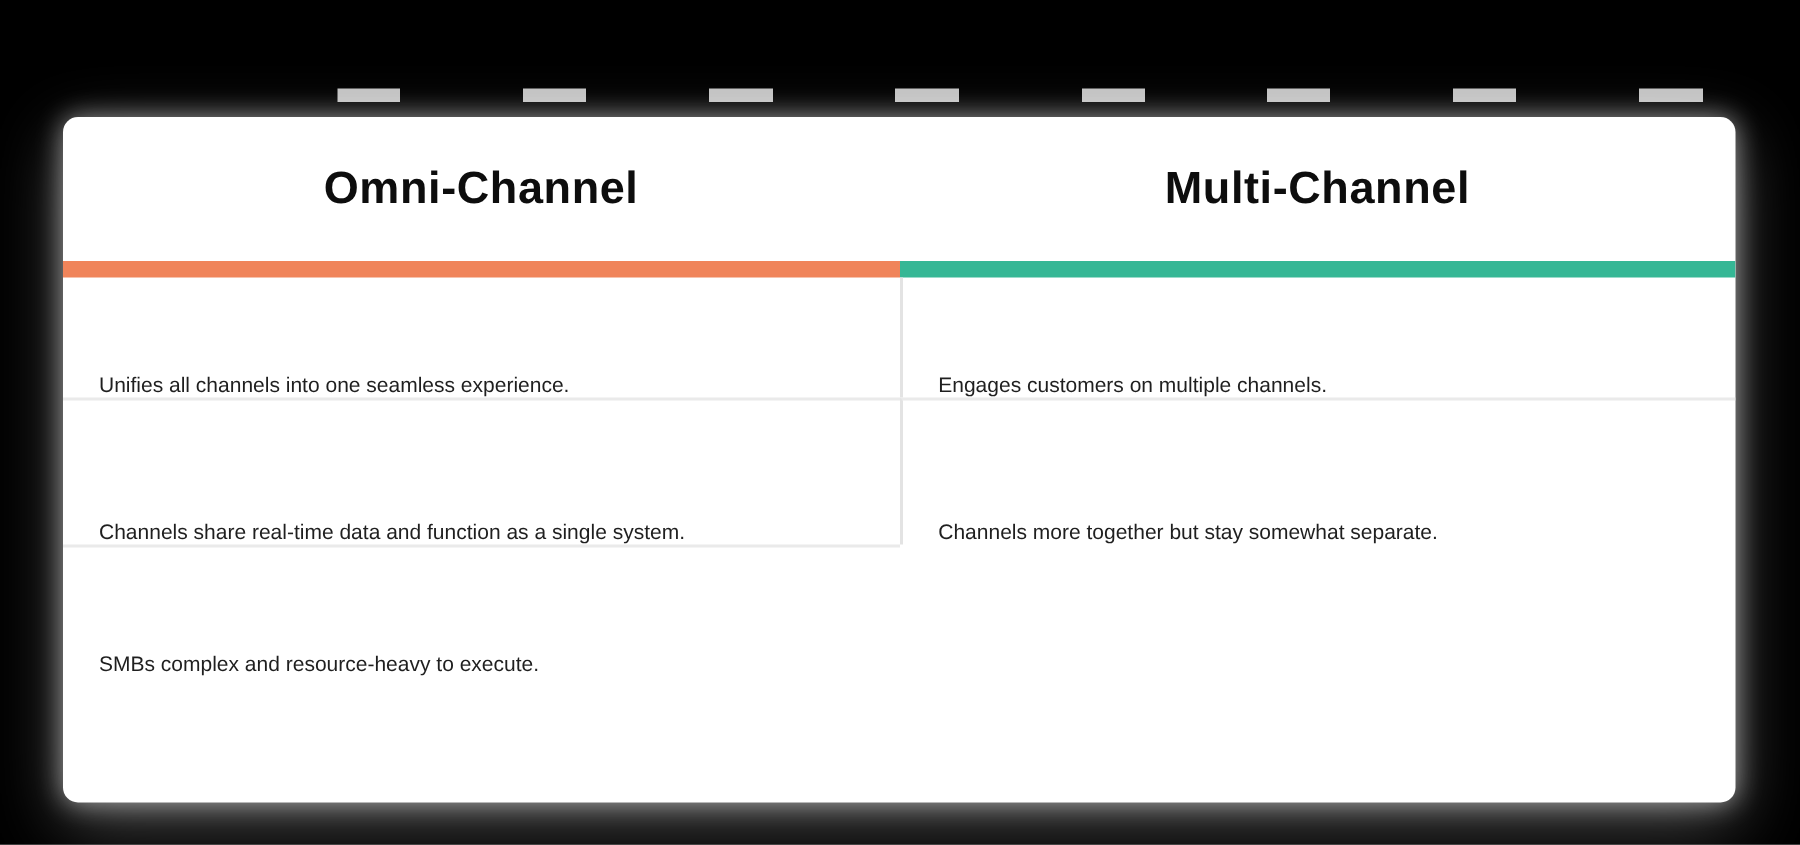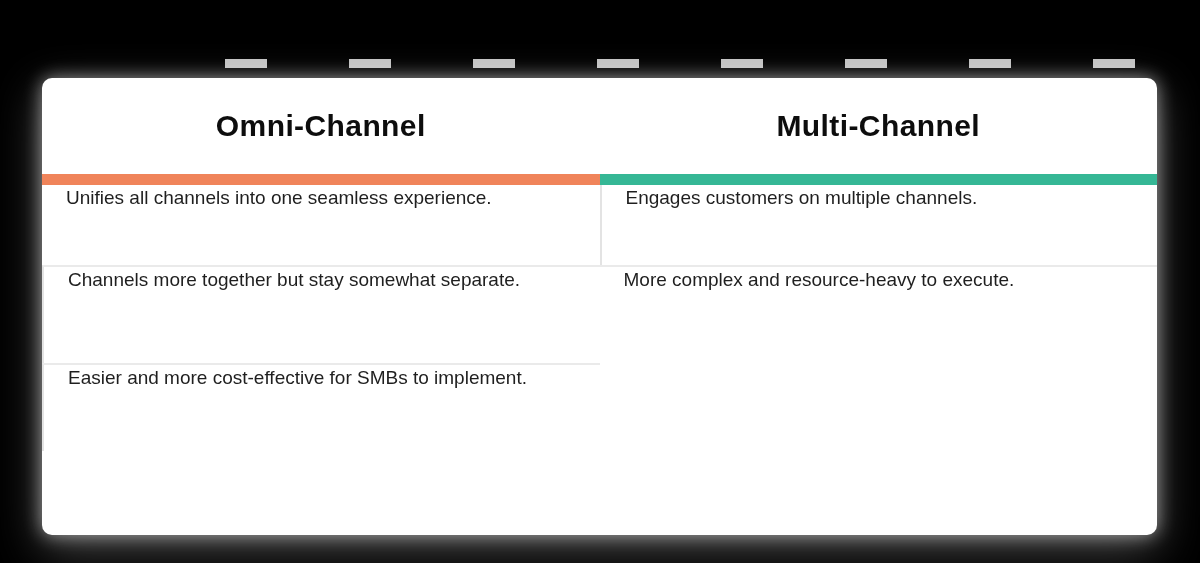--- a/index.html
+++ b/index.html
@@ -39,23 +39,23 @@
     display: flex; align-items: center; justify-content: center;
     font-size: 30px;
     font-weight: 700;
     letter-spacing: 0.4px;
     color: #0d0d0d;
   }
 
   .accent-bar { width: 100%; height: 100%; }
 
   .body-cell {
-    display: flex; align-items: flex-start;
+    display: flex; align-items: flex-end;
     padding: 0 30px 0 24px;
-    font-size: 19px;
+    font-size: 14px;
     line-height: 1.32;
     color: #1f1f1f;
   }
   .body-cell p { max-width: 495px; }
   .col-right { border-left: 2px solid #e3e3e3; }
   .row-divider { border-top: 2px solid #eaeaea; }
 </style>
 </head>
 <body>
 
@@ -75,26 +75,26 @@
     <div class="accent-bar" style="background: rgb(240, 132, 90);"></div>
     <div class="accent-bar" style="background: rgb(53, 183, 149);"></div>
 
     <div class="body-cell col-left">
       <p>Unifies all channels into one seamless experience.</p>
     </div>
     <div class="body-cell col-right">
       <p>Engages customers on multiple channels.</p>
     </div>
 
+    <div class="body-cell col-left row-divider">
+      <p style="max-width:468px">Channels share real-time data and function as a single system.</p>
+    </div>
     <div class="body-cell col-right row-divider">
       <p>Channels more together but stay somewhat separate.</p>
     </div>
 
     <div class="body-cell col-left row-divider">
-      <p>More complex and resource-heavy to execute.</p>
-    </div>
-    <div class="body-cell col-right row-divider">
-      <p>Easier and more cost-effective for SMBs to implement.</p>
+      <p>SMBs complex and resource-heavy to execute.</p>
     </div>
 
 
   </div>
 </div>
 
 </body></html>

